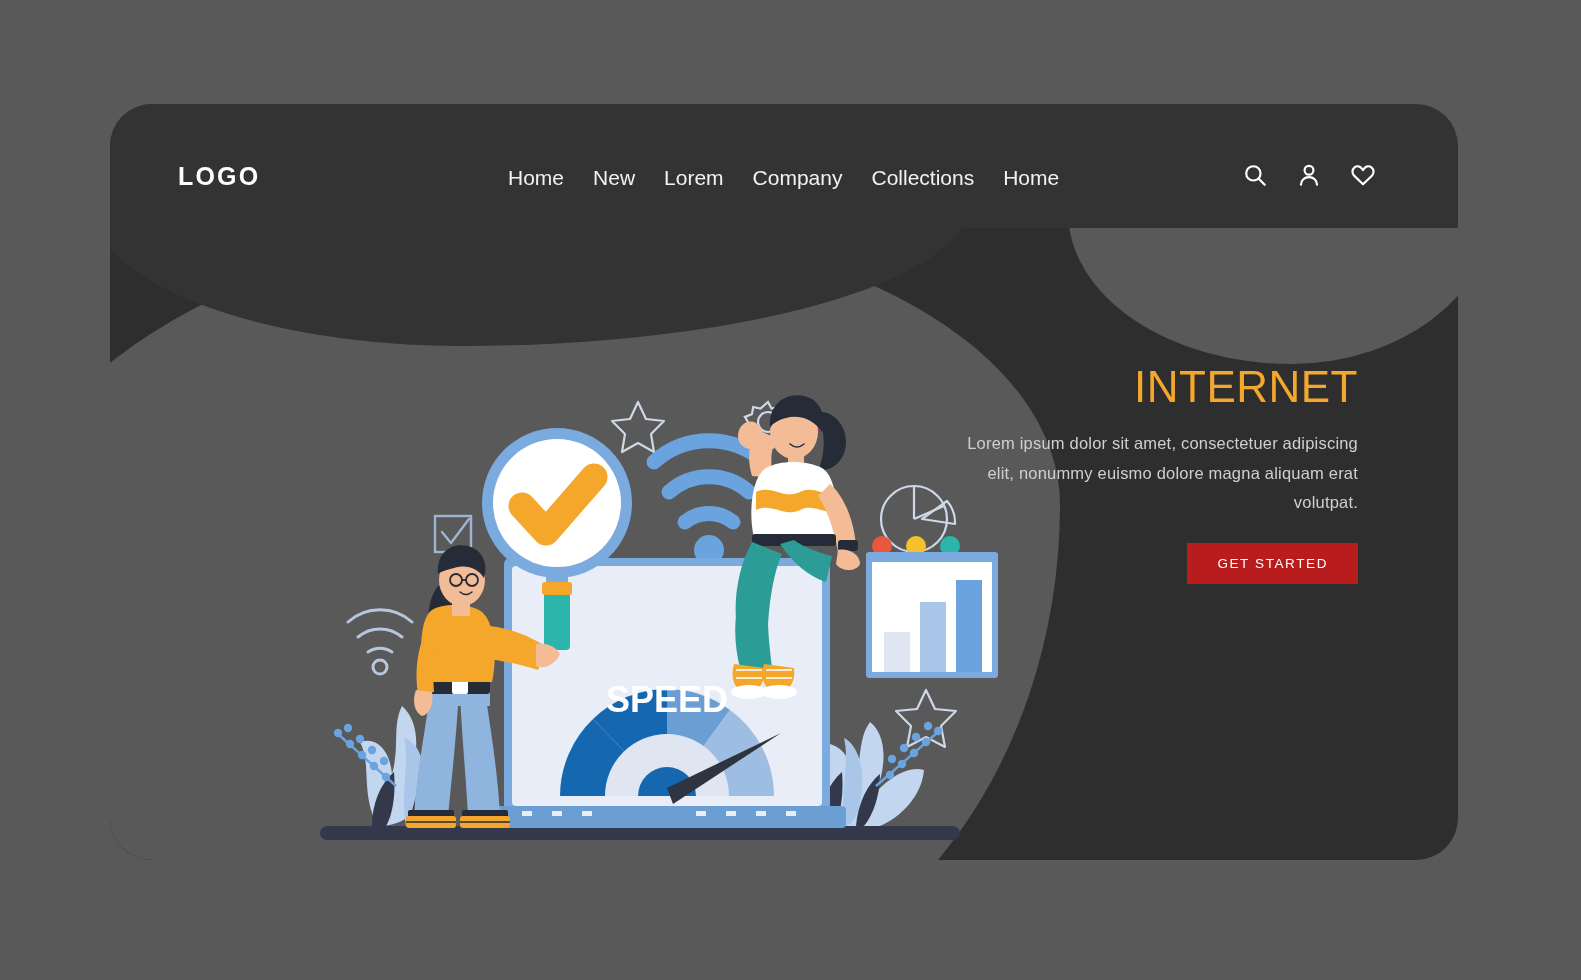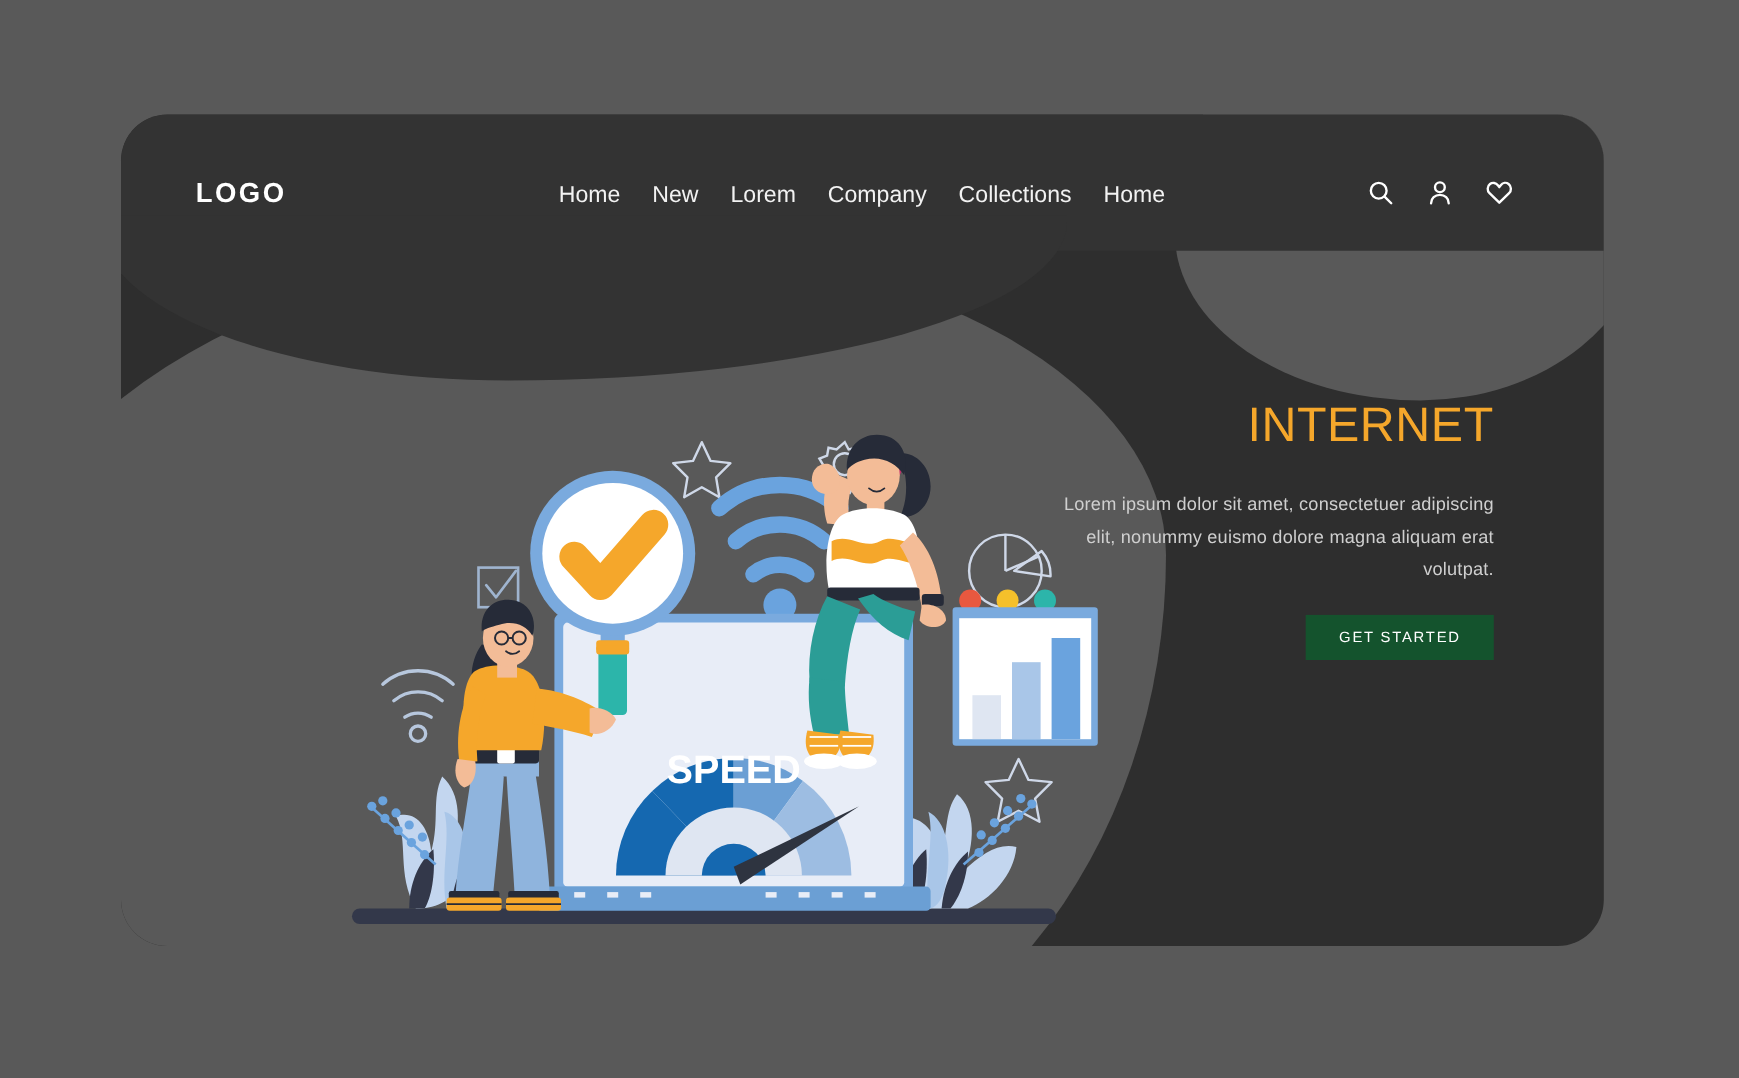--- a/index.html
+++ b/index.html
@@ -101,30 +101,30 @@
     z-index: 6;
   }
   .hero-title {
     color: #F5A72B;
     font-size: 44px;
     font-weight: normal;
     line-height: 1.12;
     letter-spacing: 0.5px;
   }
   .hero-sub {
-    margin-top: 34px;
+    margin-top: 18px;
     color: #cfcfcf;
     font-size: 16.5px;
     line-height: 1.78;
     letter-spacing: 0.2px;
   }
   .cta {
     display: inline-block;
     margin-top: 26px;
-    background: #14532d;
+    background: #b91c1c;
     color: #ffffff;
     font-size: 13.5px;
     letter-spacing: 1.6px;
     padding: 13px 30px;
     border: none;
     cursor: pointer;
     font-family: "Liberation Sans", sans-serif;
   }
 
   

